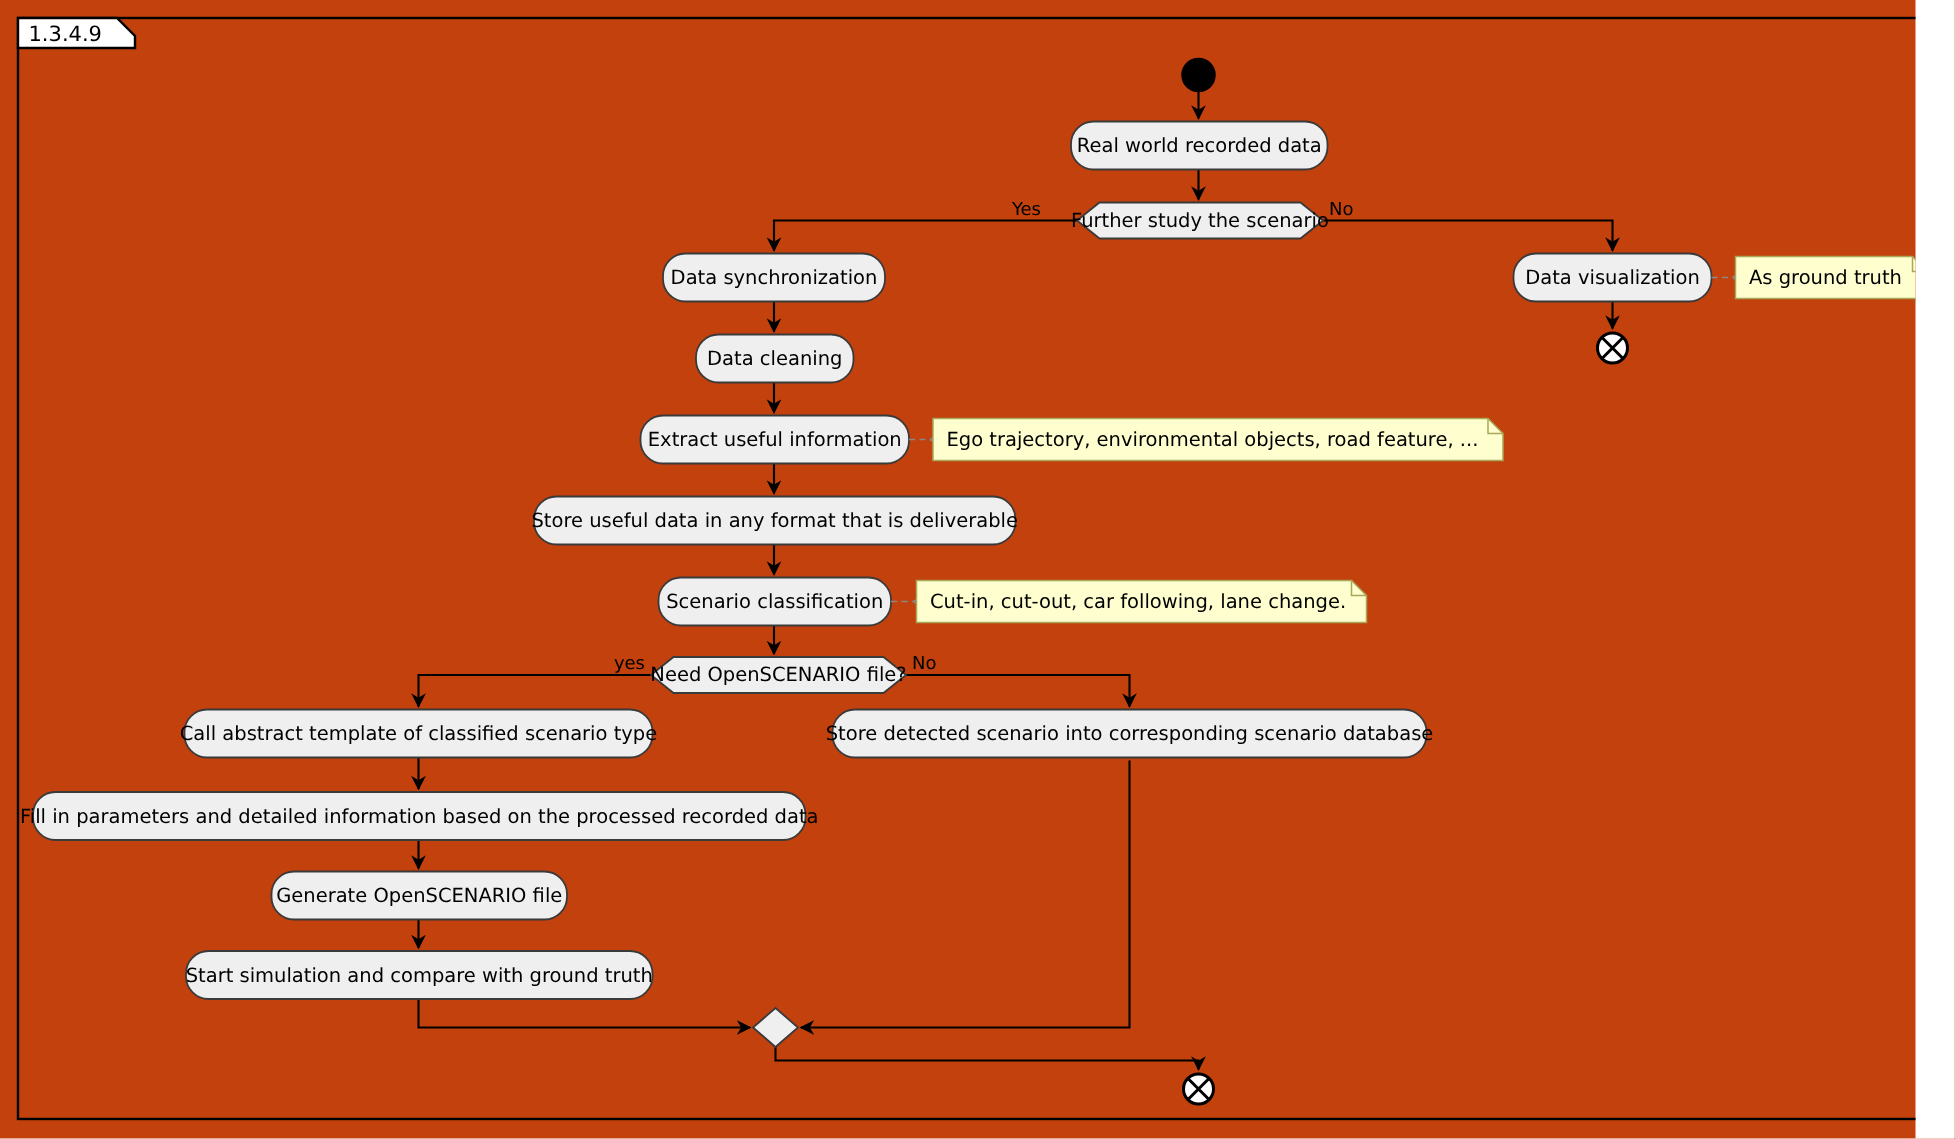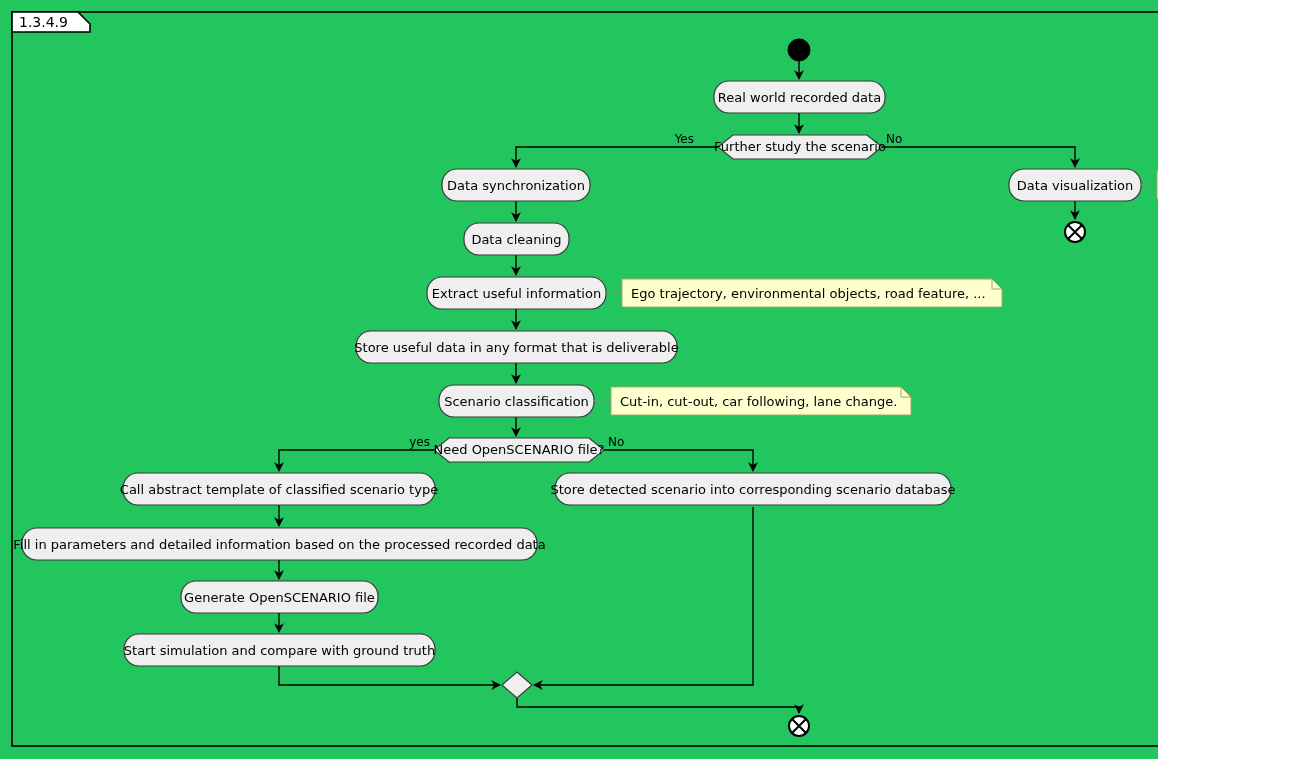--- a/index.html
+++ b/index.html
@@ -6,23 +6,23 @@
   html, body {
     margin: 0;
     padding: 0;
     background: #ffffff;
   }
   body {
     font-family: "DejaVu Sans", "Liberation Sans", sans-serif;
   }
   #canvas {
     position: relative;
-    width: 1158px;
+    width: 1277px;
     height: 759px;
-    background: #22c55e;
+    background: #c2410c;
     overflow: hidden;
   }
   svg.diagram-layer {
     position: absolute;
     left: 0;
     top: 0;
     width: 1303px;
     height: 759px;
   }
   .frame-label {

